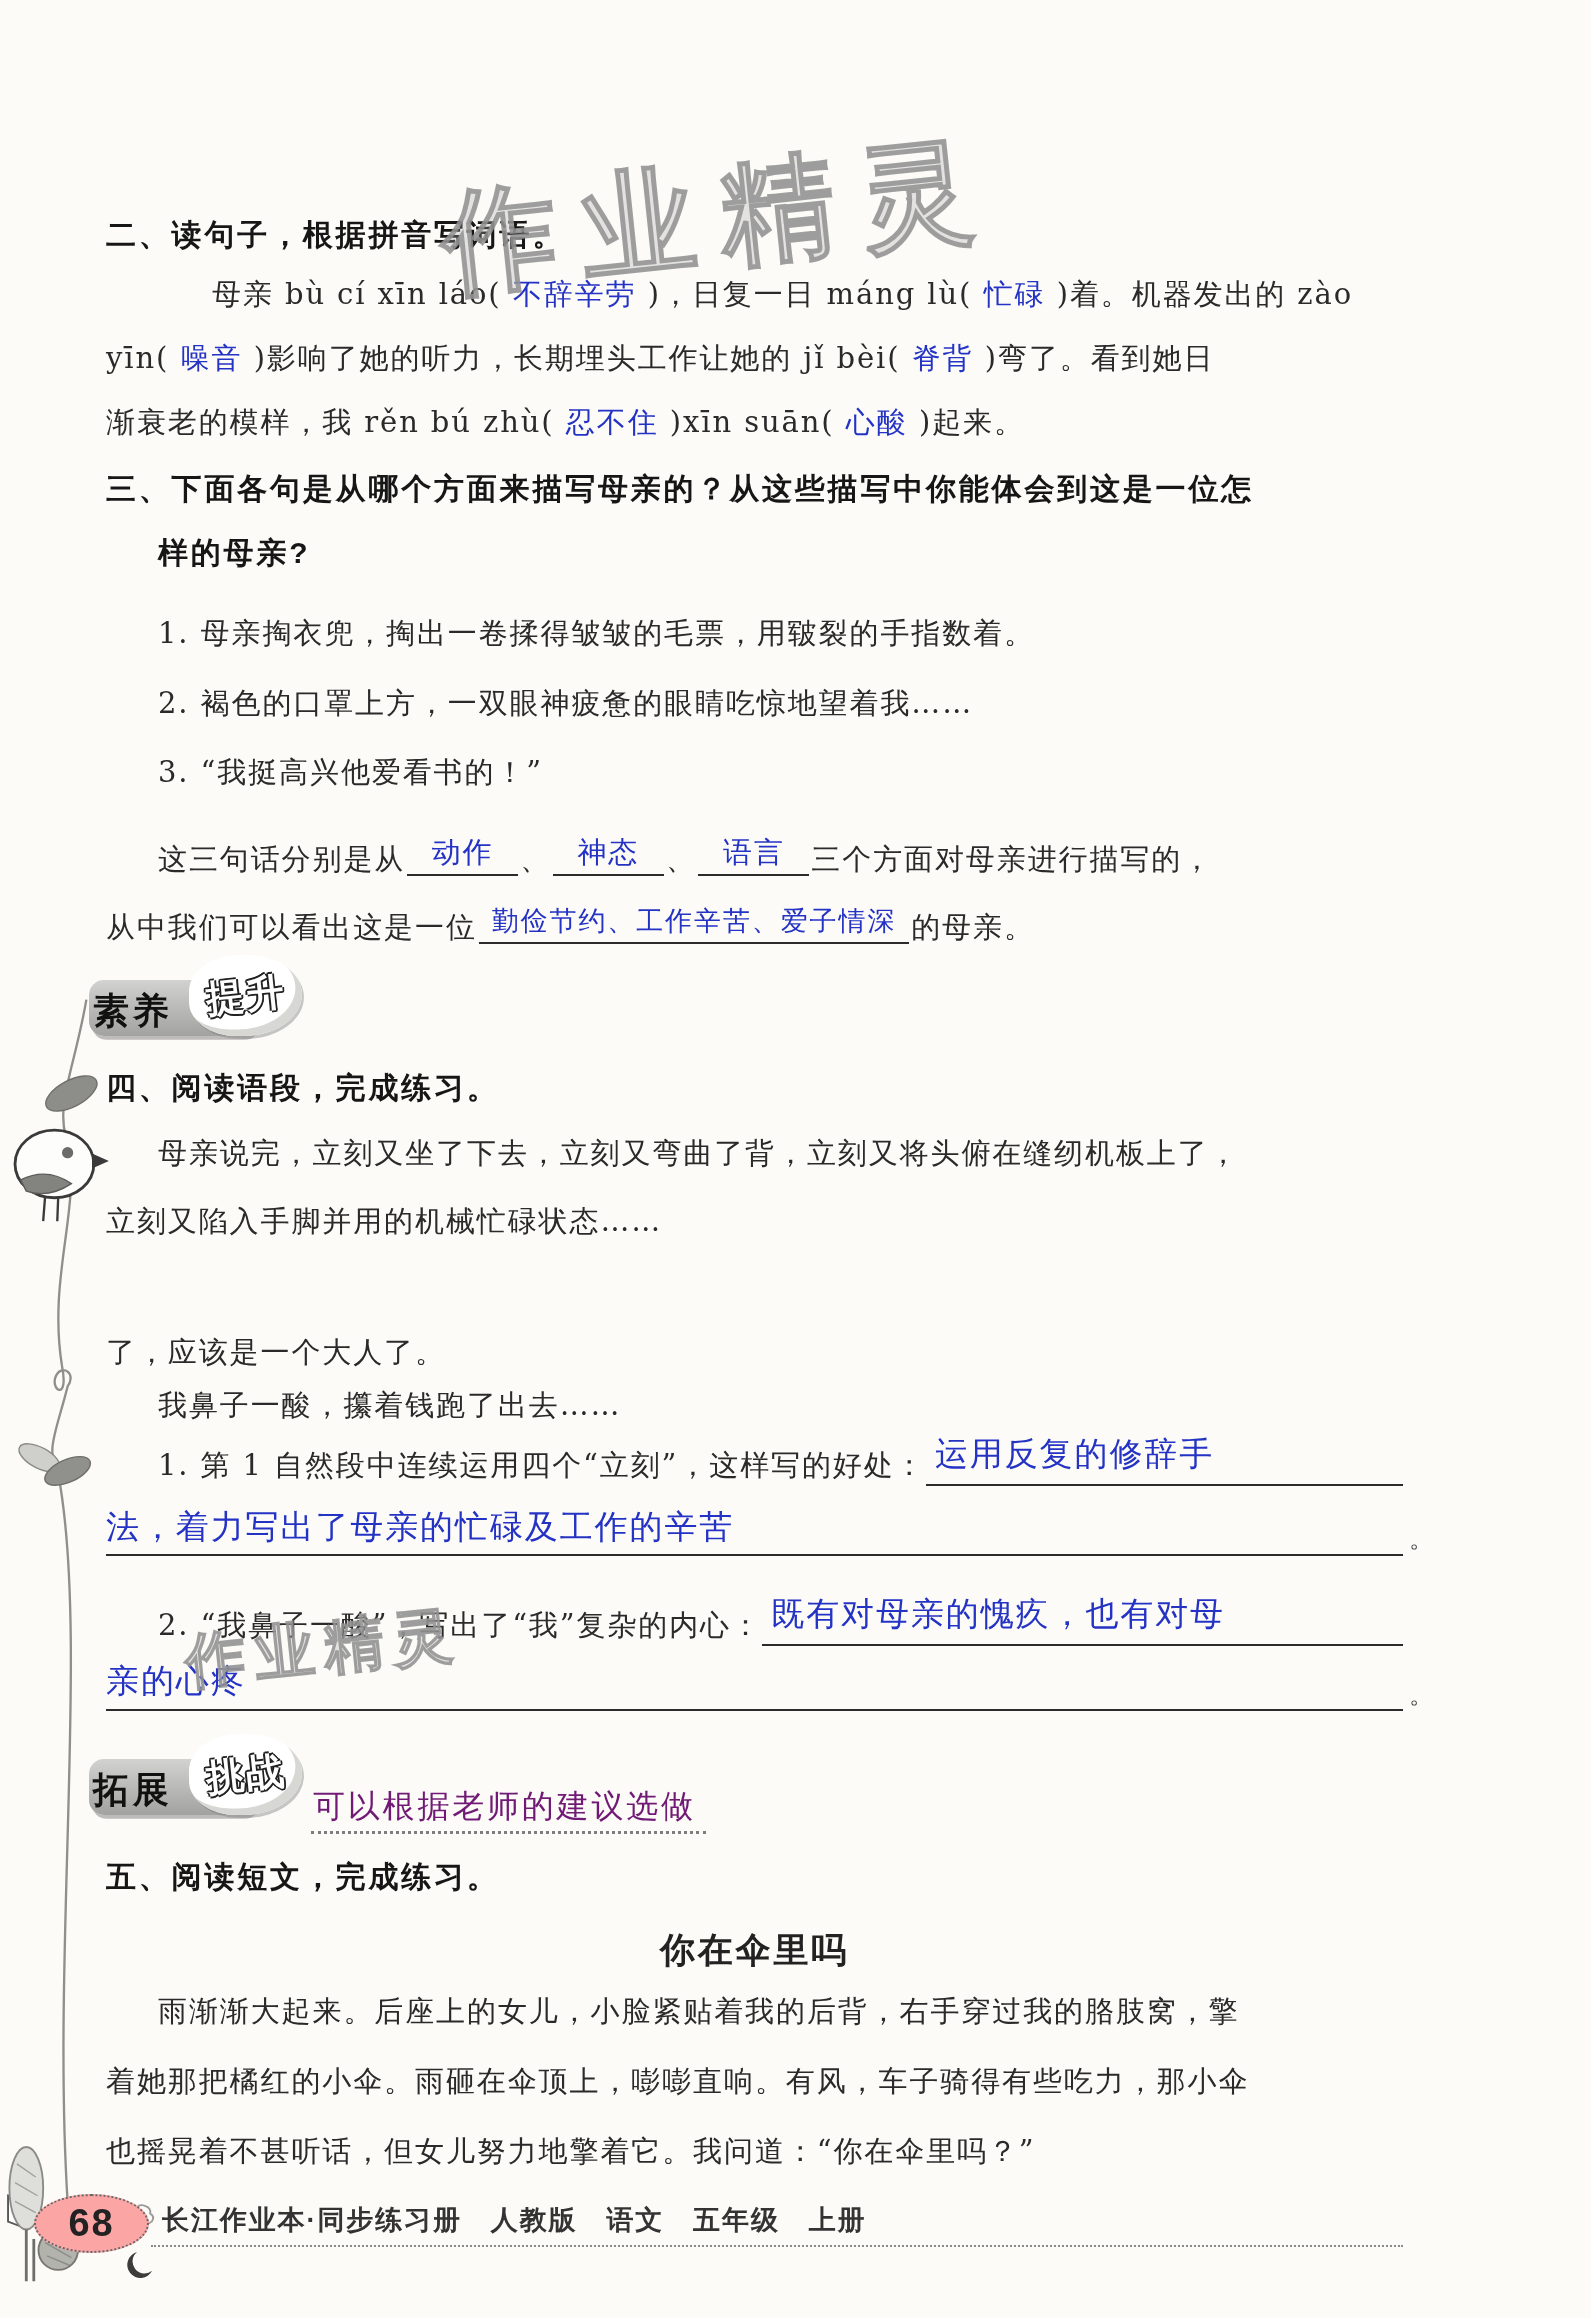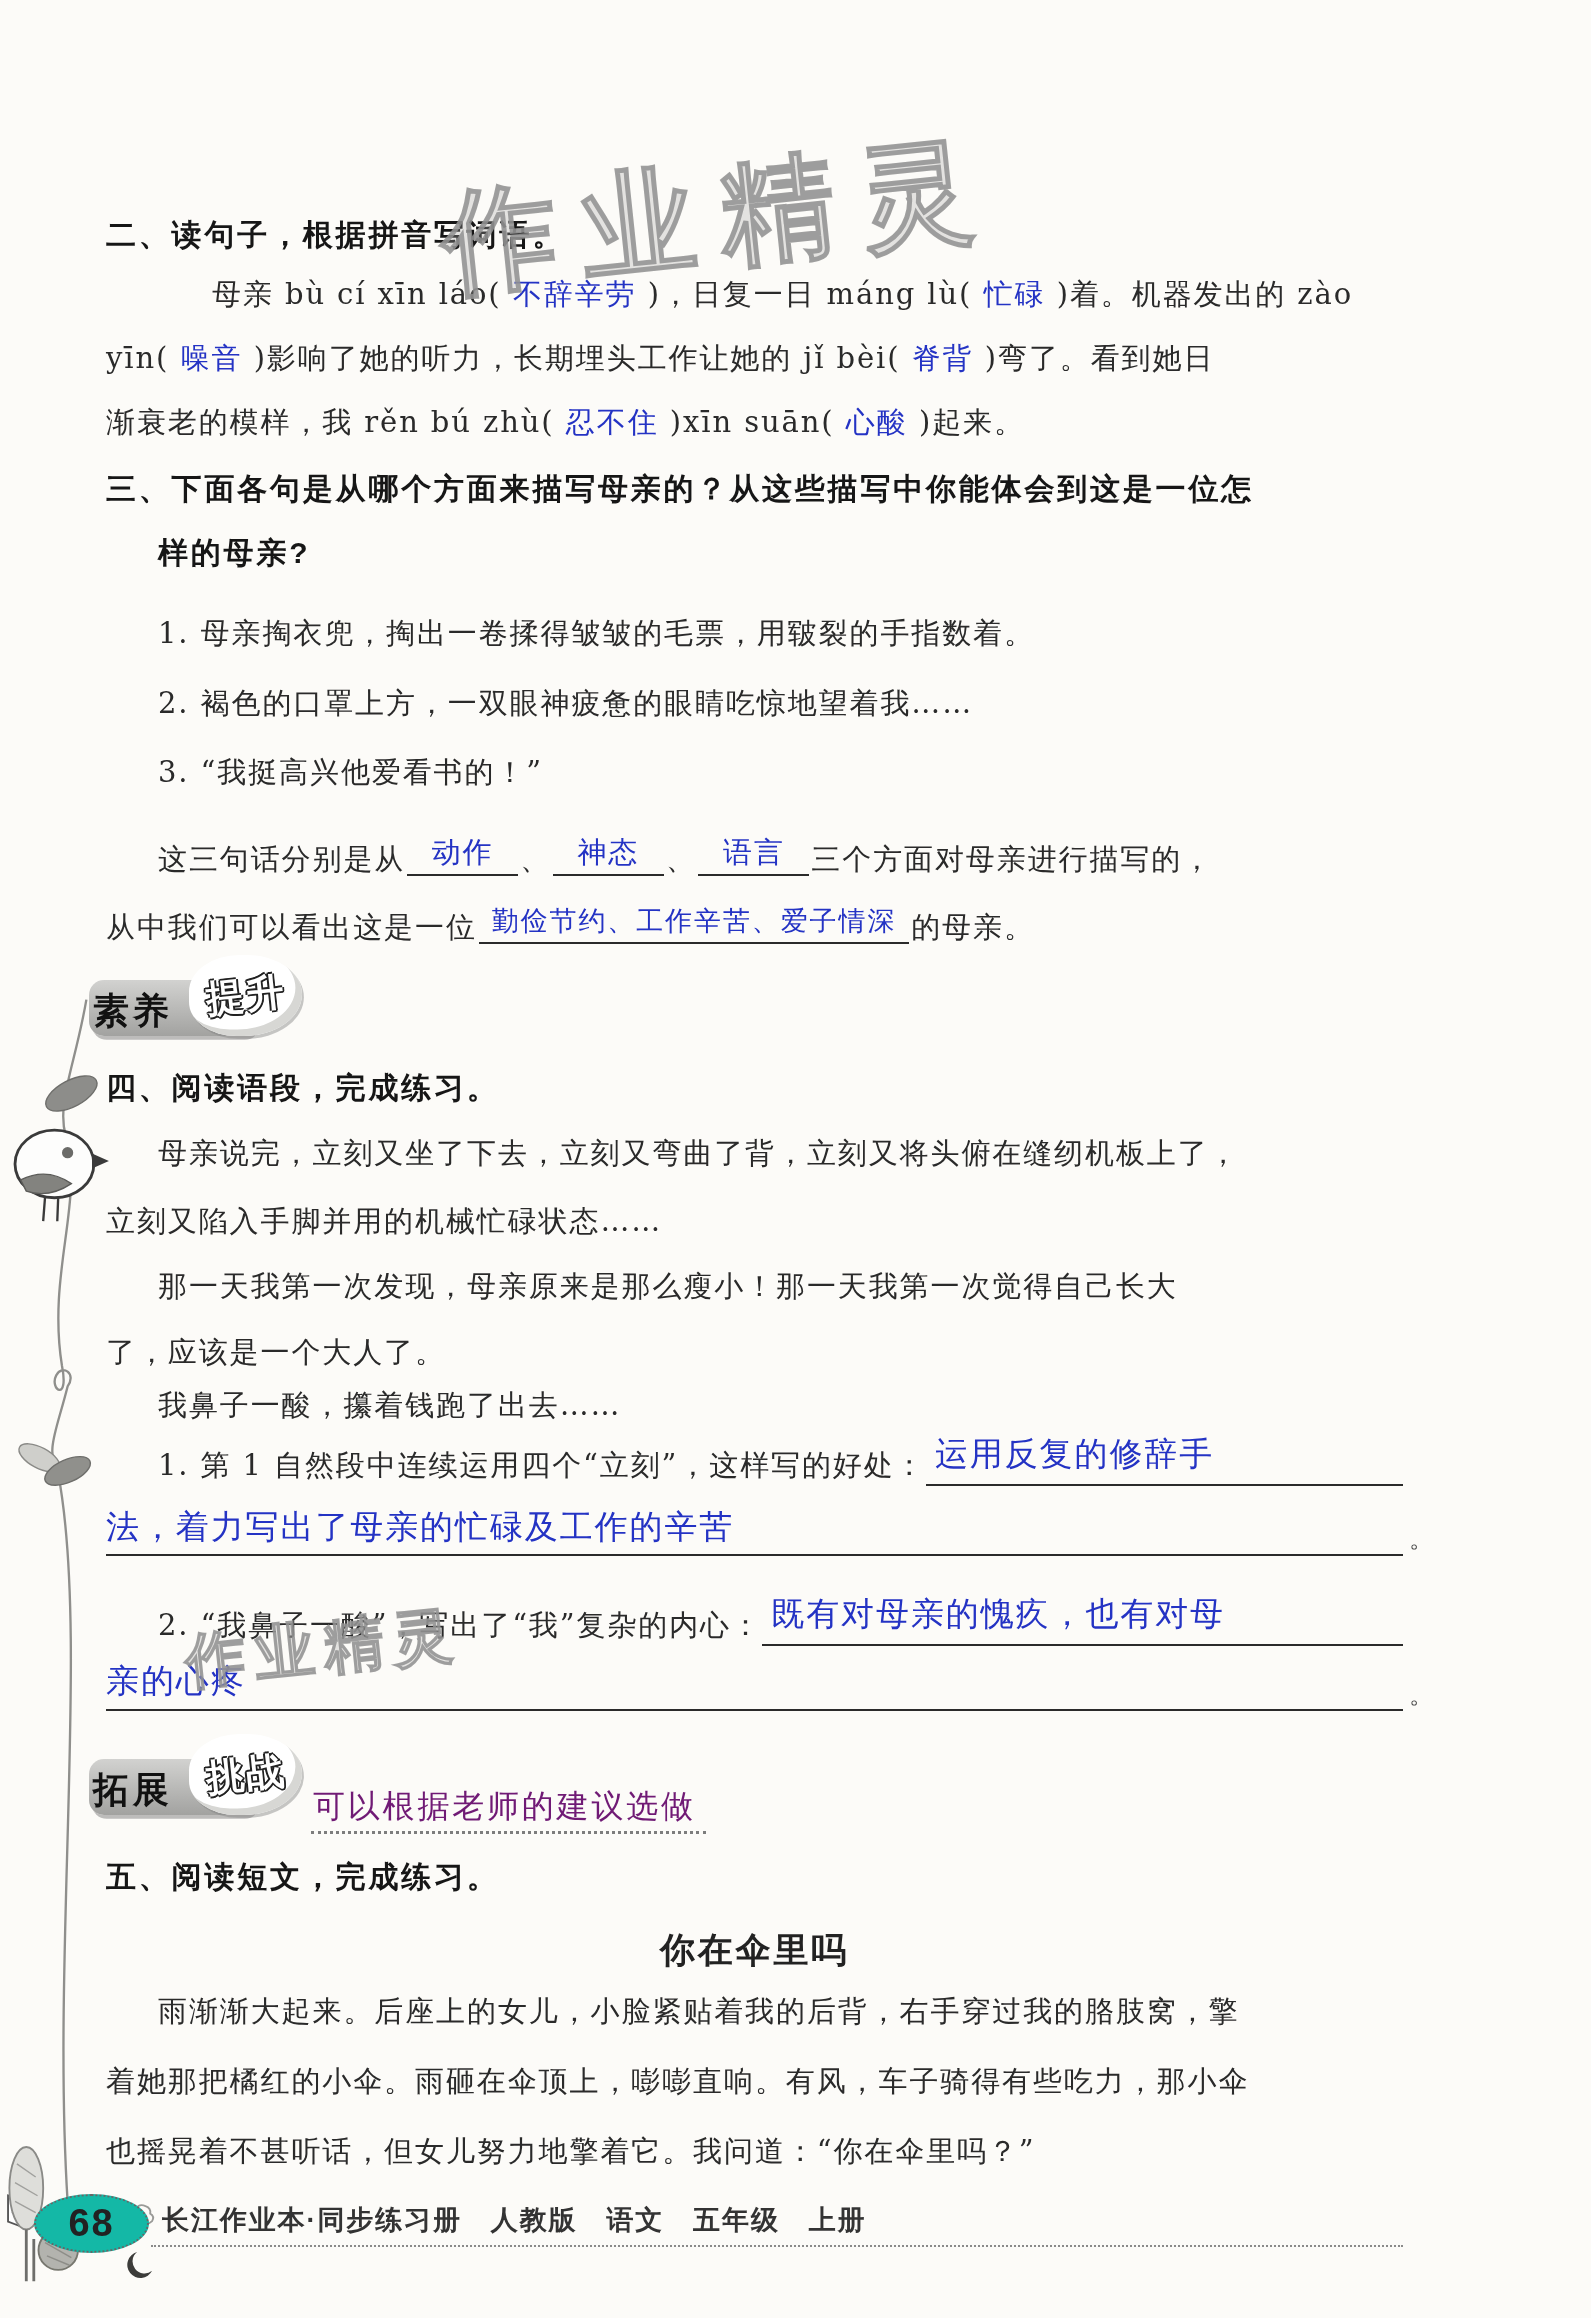--- a/index.html
+++ b/index.html
@@ -49,21 +49,21 @@
   }
   .badge-r{
     font-weight:bold;font-size:38px;color:#fff;letter-spacing:1.9px;transform:rotate(-6deg);
     text-shadow:1.9px 0 #222,-1.9px 0 #222,0 1.9px #222,0 -1.9px #222,1.4px 1.4px #222,-1.4px -1.4px #222;
   }
   .badge-note{position:absolute;font-size:32px;color:#701a75;letter-spacing:2.8px;z-index:2;font-family:Liberation Mono, monospace;}
   .dotline{position:absolute;border-top:3.8px dotted #7d7d7d;z-index:1;}
   .center-title{position:absolute;left:106px;width:1297px;text-align:center;font-weight:bold;font-size:35px;letter-spacing:2.8px;z-index:2;font-family:"DejaVu Serif",serif;color:#222;}
   .footer-ellipse{
     position:absolute;left:34px;top:2194px;width:111px;height:55px;z-index:3;
-    border:2.8px dotted #666;border-radius:50%;background:#14b8a6;
+    border:2.8px dotted #666;border-radius:50%;background:#fca5a5;
     display:flex;align-items:center;justify-content:center;
   }
   .footer-num{font-size:38px;font-weight:bold;color:#222;letter-spacing:1.9px;}
   .footer-text{position:absolute;left:162px;top:2202px;font-size:27px;font-weight:bold;color:#333;letter-spacing:1.9px;z-index:2;white-space:nowrap;}
   .footer-dotline{position:absolute;left:151px;top:2245px;width:1252px;border-top:2.8px dotted #8a8a8a;z-index:1;}
   svg{display:block;}
   .deco{position:absolute;z-index:1;}
 </style>
 </head>
 <body>
@@ -103,21 +103,20 @@
         <span class="badge-l">素养</span>
       </div>
     <div class="badge-bubble">
         <span class="badge-r">提升</span>
       </div>
   </div>
 
   <div class="line bold" style="left:106px;top:1068px">四、阅读语段，完成练习。</div>
   <div class="line kai" style="left:158px;top:1134px">母亲说完，立刻又坐了下去，立刻又弯曲了背，立刻又将头俯在缝纫机板上了，</div>
   <div class="line kai" style="left:106px;top:1202px">立刻又陷入手脚并用的机械忙碌状态……</div>
-  <div class="line kai" style="left:158px;top:1267px">那一天我第一次发现，母亲原来是那么瘦小！那一天我第一次觉得自己长大</div>
   <div class="line kai" style="left:106px;top:1333px">了，应该是一个大人了。</div>
   <div class="line kai" style="left:158px;top:1386px">我鼻子一酸，攥着钱跑了出去……</div>
 
   <div class="qline" style="left:158px;top:1433px;width:1245px">
     <span class="qstem">1. 第 1 自然段中连续运用四个“立刻”，这样写的好处：</span>
     <span class="qfill">
         <span class="ans">运用反复的修辞手</span>
       </span>
   </div>
   <div class="anscont" style="left:106px;top:1505px">法，着力写出了母亲的忙碌及工作的辛苦</div>

